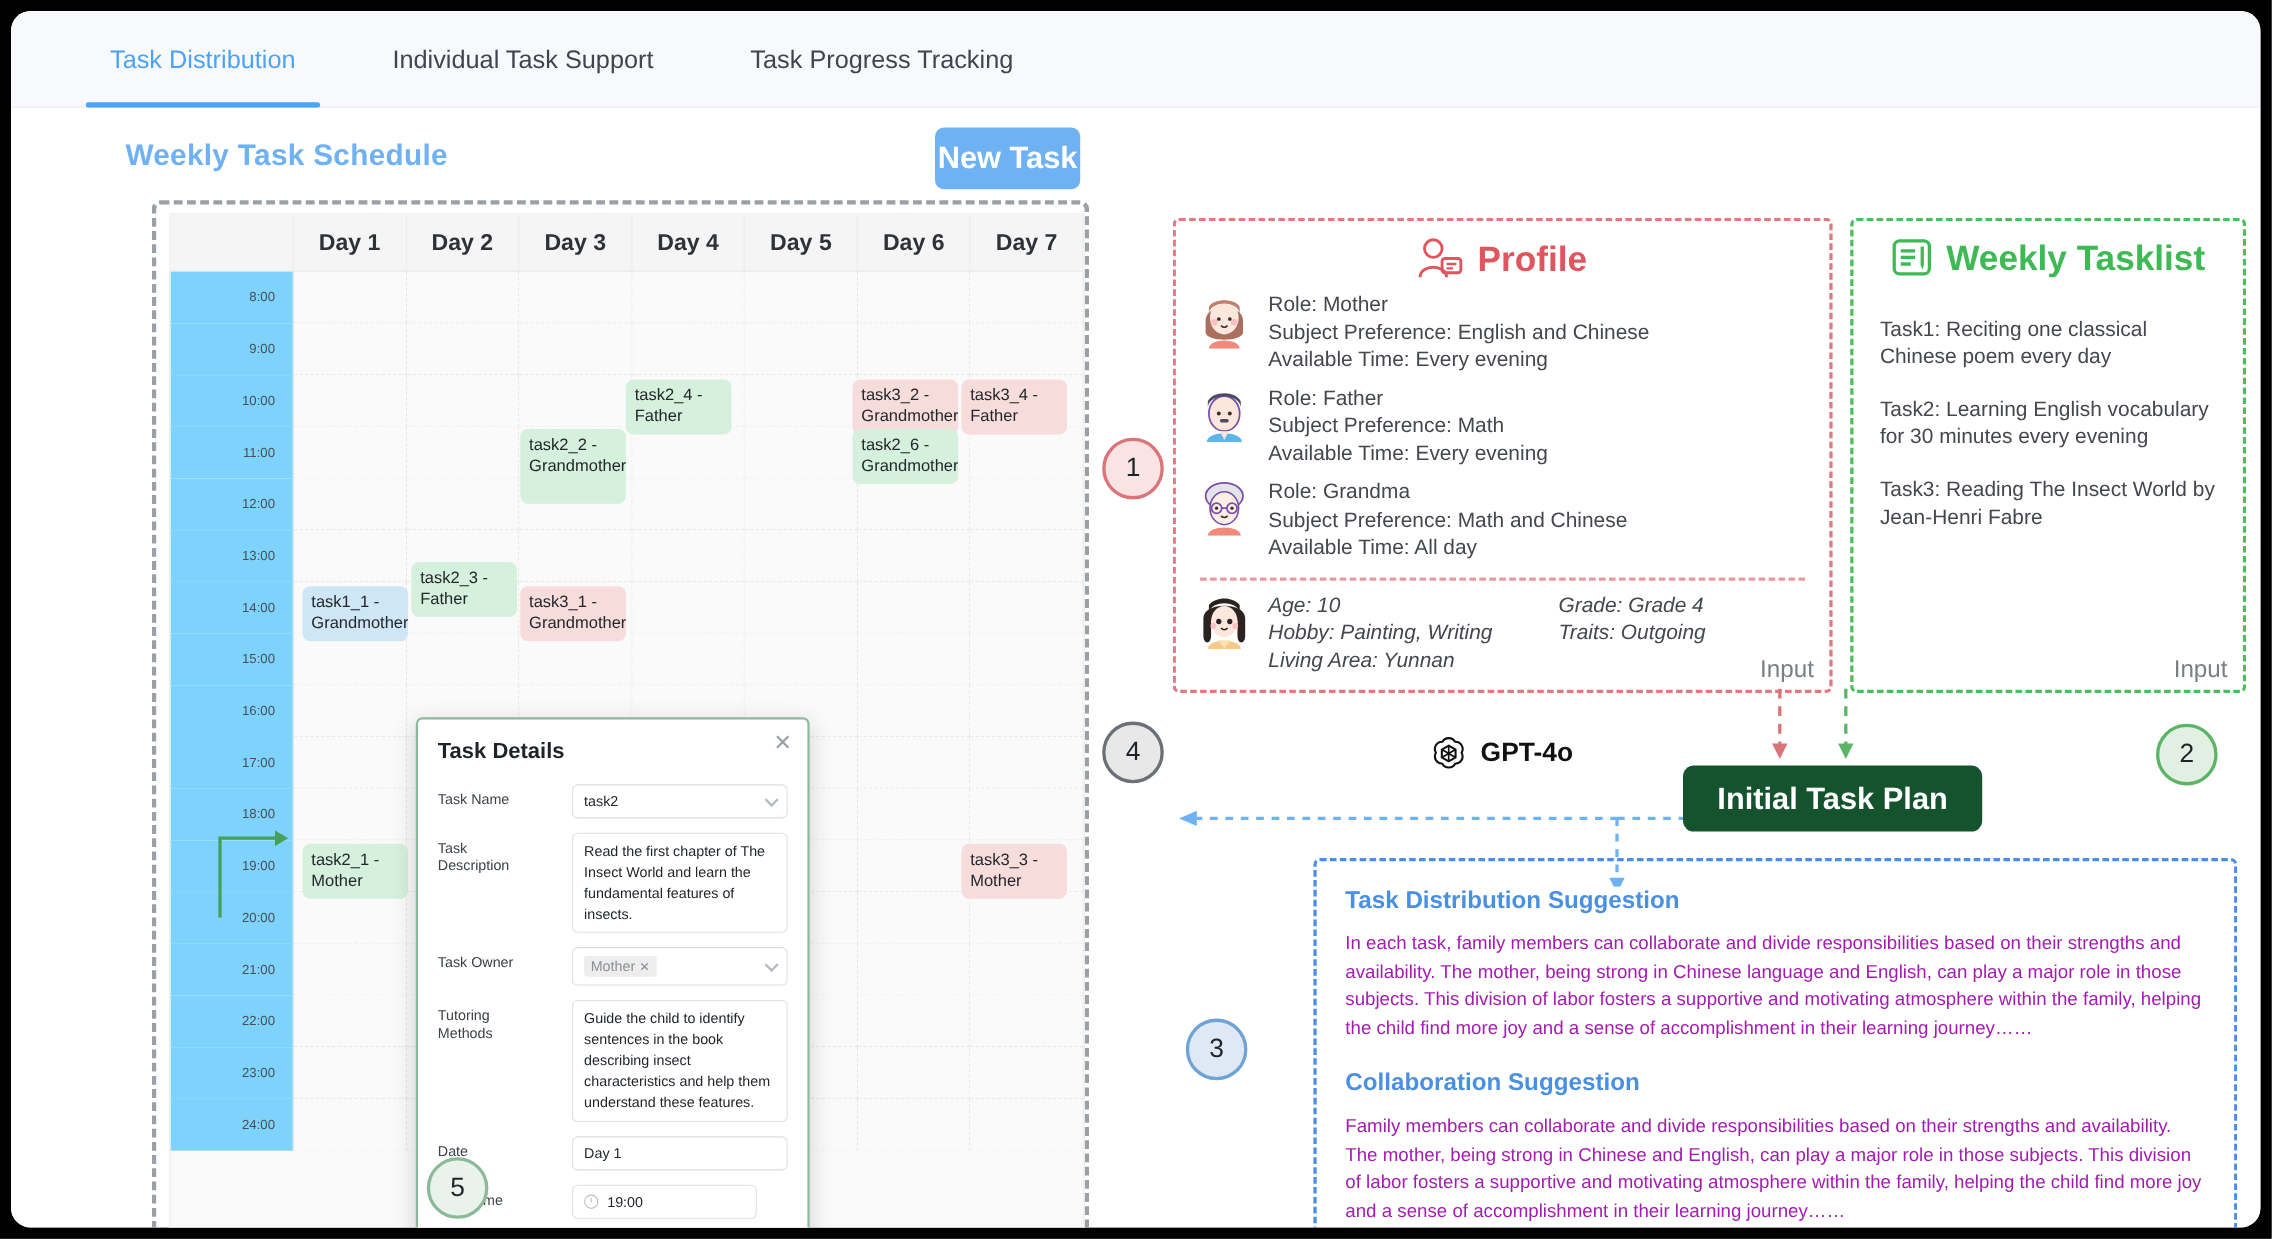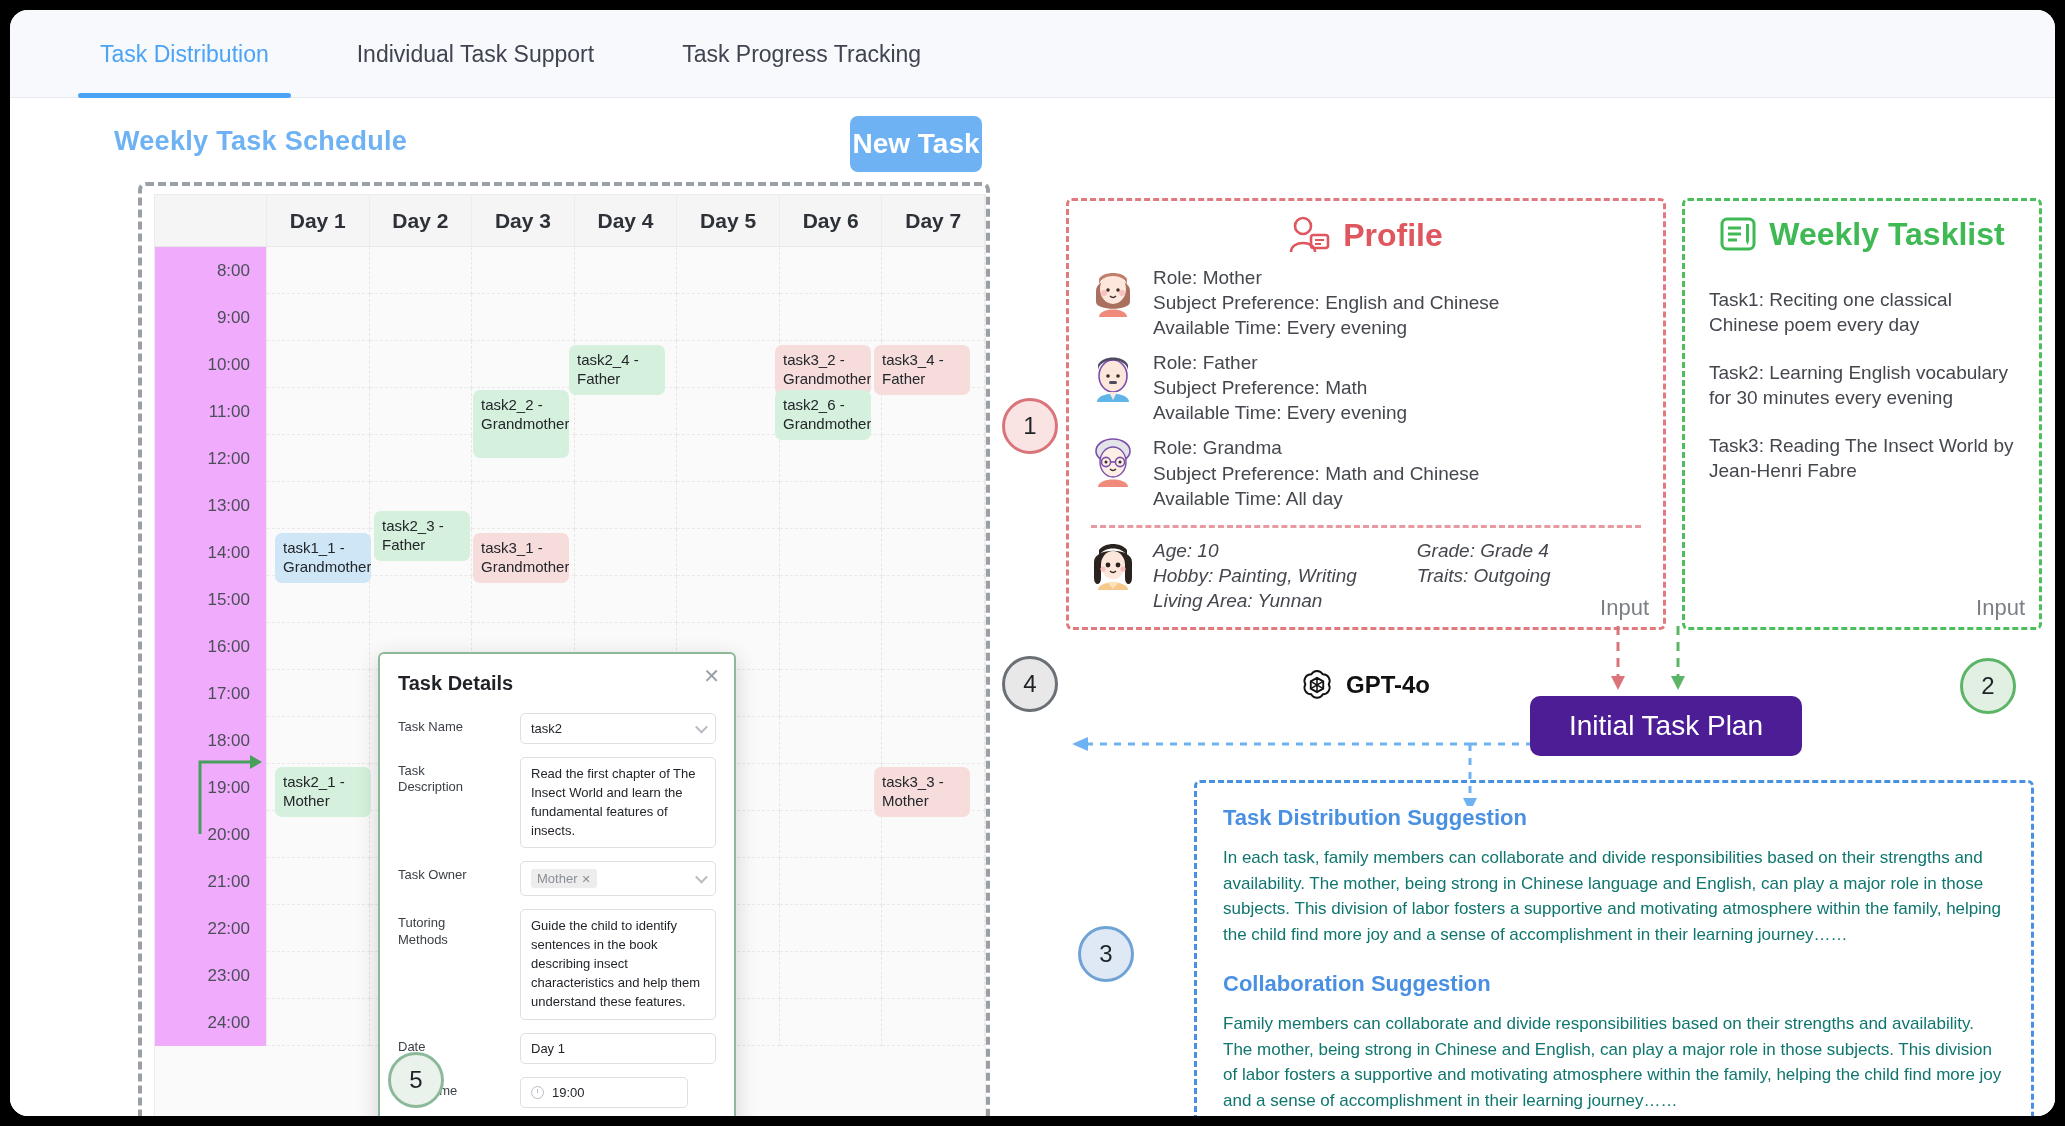--- a/index.html
+++ b/index.html
@@ -54,22 +54,22 @@
   .gh-time { width: 112px; flex: none; border-right: 1px solid #ececec; }
   .gh-day {
     flex: 1; text-align: center; line-height: 52px;
     font-size: 21px; font-weight: bold; color: #2e3238;
     border-right: 1px solid #ececec;
   }
   .grid-body { position: relative; }
   .grow { display: flex; height: 47px; }
   .gt {
     width: 112px; flex: none; text-align: right; padding-right: 16px;
-    font-size: 17px; color: #4a4f57; border-right: 1px solid #ececec;
-    line-height: 47px; background: #f0abfc;
+    font-size: 12px; color: #4a4f57; border-right: 1px solid #ececec;
+    line-height: 47px; background: #7dd3fc;
   }
   .gc { flex: 1; border-right: 1px dashed #e6e6e6; border-bottom: 1px dashed #e9e9e9; }
   .task {
     position: absolute; border-radius: 7px; padding: 5px 8px;
     font-size: 15px; line-height: 1.28; color: #23262b; overflow: hidden;
   }
   .t-green { background: #d5f0dc; }
   .t-pink  { background: #f7dcdc; }
   .t-blue  { background: #cfe6f7; }
   .arrow-hook { position: absolute; left: 186px; top: 650px; width: 74px; height: 90px; }
@@ -153,29 +153,29 @@
   .tl-item { font-size: 19px; line-height: 1.34; color: #44474d; padding: 0 24px; margin-top: 22px; }
 
   
   .gptrow {
     position: absolute; left: 1290px; top: 570px;
     display: flex; align-items: center; gap: 12px;
   }
   .gpt-label { font-size: 24px; font-weight: bold; color: #111; }
   .plan-btn {
     position: absolute; left: 1520px; top: 598px; width: 272px; height: 60px;
-    background: #4c1d95; color: #fff; border: none; border-radius: 10px;
-    font-size: 28px; font-weight: normal; font-family: inherit; cursor: pointer;
+    background: #14532d; color: #fff; border: none; border-radius: 10px;
+    font-size: 28px; font-weight: bold; font-family: inherit; cursor: pointer;
   }
   .sugg-box {
     position: absolute; left: 1184px; top: 682px; width: 840px; height: 362px;
     border: 3px dashed #4a90e2; border-radius: 6px; padding: 22px 26px;
   }
   .sugg-title { font-size: 22px; font-weight: bold; color: #4a90e2; }
-  .sugg-body { font-size: 17px; line-height: 1.5; color: #0f766e; margin-top: 14px; }
+  .sugg-body { font-size: 17px; line-height: 1.5; color: #a21caf; margin-top: 14px; }
   .sugg-gap { height: 24px; }
   svg { display: block; }
 </style>
 </head>
 <body>
 
 <div class="frame">
 
   <div class="tabbar">
     <div class="tab active">Task Distribution</div>

